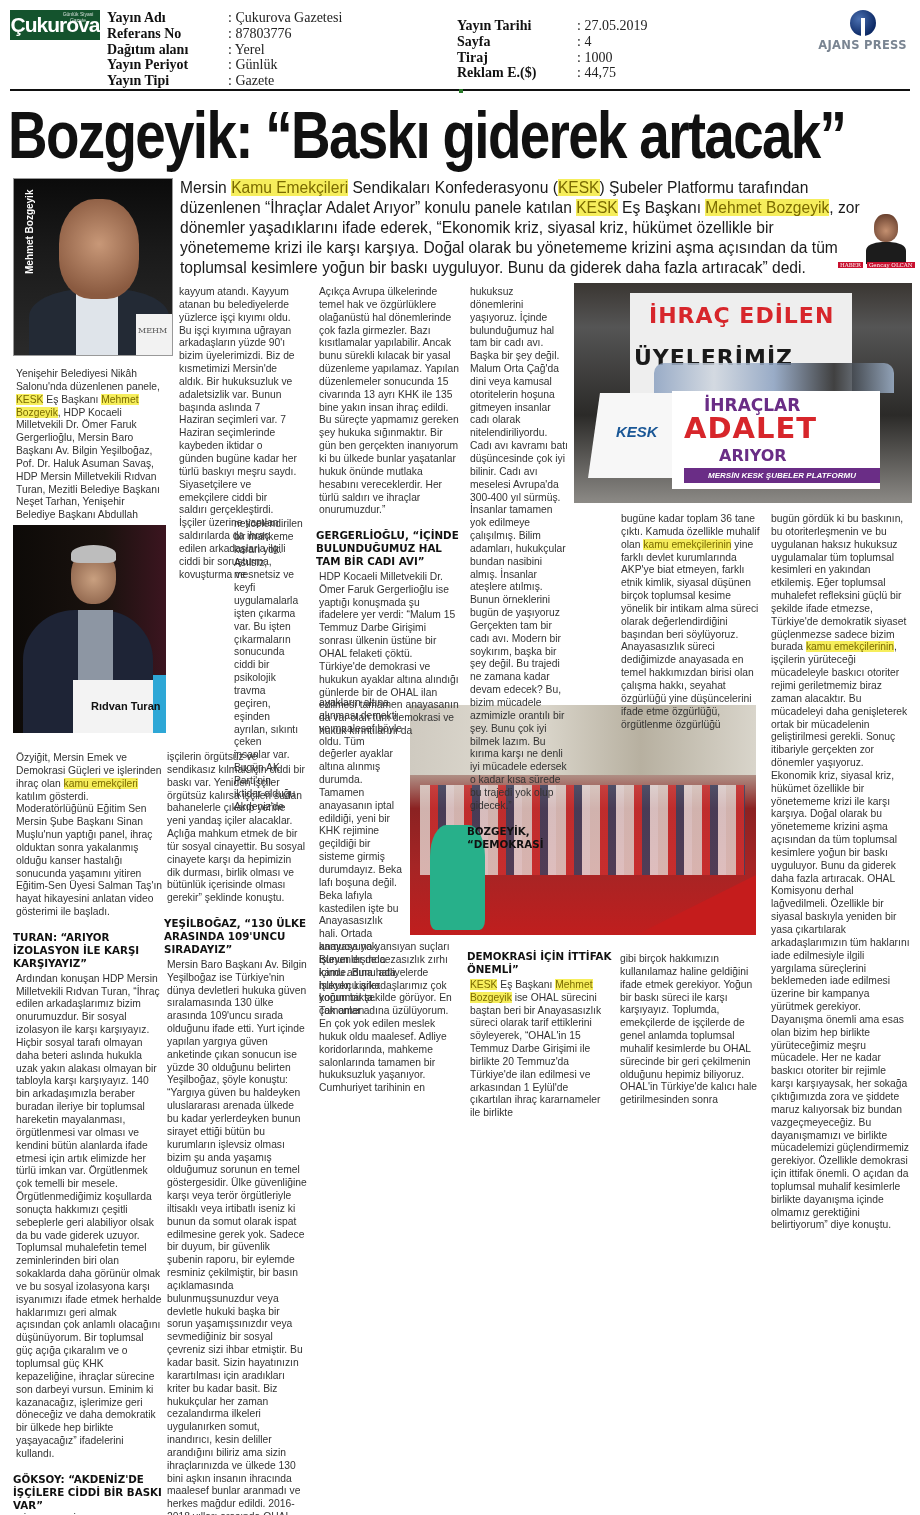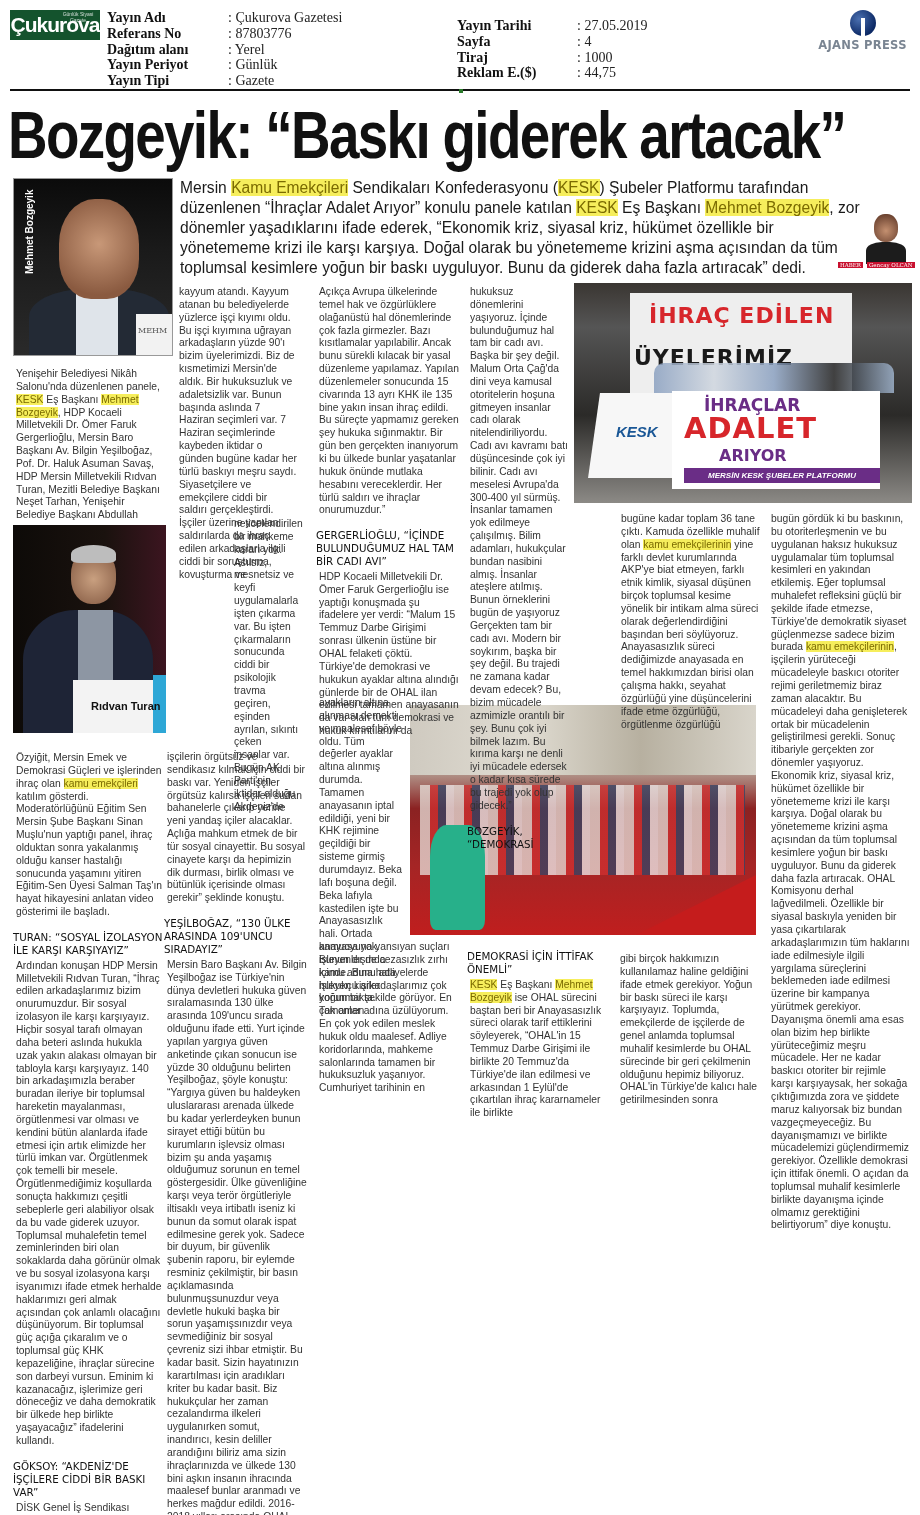--- a/index.html
+++ b/index.html
@@ -55,21 +55,21 @@
   .p4 .floor { position:absolute; right:0; bottom:0; width:200px; height:75px; background:#c51c1c; clip-path:polygon(40% 100%,100% 20%,100% 100%); }
   .p4 .green { position:absolute; left:20px; top:120px; width:55px; height:105px; background:#27b08a; border-radius:30% 30% 10% 10%; }
   .p5 { left:866px; top:212px; width:40px; height:52px; }
   .p5 .hd { position:absolute; left:8px; top:2px; width:24px; height:28px; border-radius:45%; background:radial-gradient(circle at 50% 60%, #c49070, #6b4230 80%); }
   .p5 .bd { position:absolute; left:0; top:30px; width:40px; height:22px; border-radius:40% 40% 0 0; background:#1c1c1c; }
   .byline { left:838px; top:262px; font-family:"DejaVu Serif", serif; font-size:5.5px; color:#fff; }
   .byline span { background:#c8102e; padding:0 2px; margin-right:4px; }
   
   .col { font-family:"Liberation Sans", sans-serif; font-size:10.3px; line-height:12.85px; color:#333; }
   .col p { margin:3px; }
-  .col .sub { font-family:"DejaVu Sans", sans-serif; font-weight:normal; font-size:10.3px; line-height:12.9px; color:#111; margin-top:12px; }
+  .col .sub { font-family:"DejaVu Sans", sans-serif; font-weight:bold; font-size:10.3px; line-height:12.9px; color:#111; margin-top:12px; }
   .col .sub.first { margin-top:0; }
   .mark { left:459px; top:89px; width:4px; height:4px; background:#2a7a2a; }
 </style>
 </head>
 <body>
 
 <div class="abs logo">
   <small>Günlük Siyasi Gazete</small>
   <span>Çukurova</span>
 </div>
@@ -175,21 +175,21 @@
     <div class="floor"></div>
     <div class="green"></div>
 </div>
 
 <div class="abs col" style="left:13px; top:365px; width:150px;">
   <p><span>Yenişehir Belediyesi Nikâh Salonu'nda düzenlenen panele, </span><span class="hl">KESK</span><span> Eş Başkanı </span><span class="hl">Mehmet Bozgeyik</span><span>, HDP Kocaeli Milletvekili Dr. Ömer Faruk Gergerlioğlu, Mersin Baro Başkanı Av. Bilgin Yeşilboğaz, Pof. Dr. Haluk Asuman Savaş, HDP Mersin Milletvekili Rıdvan Turan, Mezitli Belediye Başkanı Neşet Tarhan, Yenişehir Belediye Başkanı Abdullah</span></p>
 </div>
 
 <div class="abs col" style="left:13px; top:749px; width:152px;">
   <p><span>Özyiğit, Mersin Emek ve Demokrasi Güçleri ve işlerinden ihraç olan </span><span class="hl">kamu emekçileri</span><span> katılım gösterdi. Moderatörlüğünü Eğitim Sen Mersin Şube Başkanı Sinan Muşlu'nun yaptığı panel, ihraç olduktan sonra yakalanmış olduğu kanser hastalığı sonucunda yaşamını yitiren Eğitim-Sen Üyesi Salman Taş'ın hayat hikayesini anlatan video gösterimi ile başladı.</span></p>
-  <div class="sub">TURAN: “SOSYAL İZOLASYON İLE KARŞI KARŞIYAYIZ”</div>
+  <div class="sub">TURAN: “ARIYOR İZOLASYON İLE KARŞI KARŞIYAYIZ”</div>
   <p>Ardından konuşan HDP Mersin Milletvekili Rıdvan Turan, “İhraç edilen arkadaşlarımız bizim onurumuzdur. Bir sosyal izolasyon ile karşı karşıyayız. Hiçbir sosyal tarafı olmayan daha beteri aslında hukukla uzak yakın alakası olmayan bir tabloyla karşı karşıyayız. 140 bin arkadaşımızla beraber buradan ileriye bir toplumsal hareketin mayalanması, örgütlenmesi var olması ve kendini bütün alanlarda ifade etmesi için artık elimizde her türlü imkan var. Örgütlenmek çok temelli bir mesele. Örgütlenmediğimiz koşullarda sonuçta hakkımızı çeşitli sebeplerle geri alabiliyor olsak da bu vade giderek uzuyor. Toplumsal muhalefetin temel zeminlerinden biri olan sokaklarda daha görünür olmak ve bu sosyal izolasyona karşı isyanımızı ifade etmek herhalde haklarımızı geri almak açısından çok anlamlı olacağını düşünüyorum. Bir toplumsal güç açığa çıkaralım ve o toplumsal güç KHK kepazeliğine, ihraçlar sürecine son darbeyi vursun. Eminim ki kazanacağız, işlerimize geri döneceğiz ve daha demokratik bir ülkede hep birlikte yaşayacağız” ifadelerini kullandı.</p>
   <div class="sub">GÖKSOY: “AKDENİZ'DE İŞÇİLERE CİDDİ BİR BASKI VAR”</div>
   <p>DİSK Genel İş Sendikası Mersin Şube Başkanı Kemal Göksoy ise yaptığı konuşmada, “Ülkemizde yüze yakın belediyeye</p>
 </div>
 
 <div class="abs col" style="left:176px; top:283px; width:125px;">
   <p>kayyum atandı. Kayyum atanan bu belediyelerde yüzlerce işçi kıyımı oldu. Bu işçi kıyımına uğrayan arkadaşların yüzde 90'ı bizim üyelerimizdi. Biz de kısmetimizi Mersin'de aldık. Bir hukuksuzluk ve adaletsizlik var. Bunun başında aslında 7 Haziran seçimleri var. 7 Haziran seçimlerinde kaybeden iktidar o günden bugüne kadar her türlü baskıyı meşru saydı. Siyasetçilere ve emekçilere ciddi bir saldırı gerçekleştirdi. İşçiler üzerine yapılan saldırılarda da ihraç edilen arkadaşlarla ilgili ciddi bir soruşturma, kovuşturma ve</p>
 </div>
 <div class="abs col" style="left:231px; top:515px; width:72px;">
   <p>neticelendirilen bir mahkeme kararı yok. Asılsız, mesnetsiz ve keyfi uygulamalarla işten çıkarma var. Bu işten çıkarmaların sonucunda ciddi bir psikolojik travma geçiren, eşinden ayrılan, sıkıntı çeken insanlar var. Bugün AK Parti'nin iktidar olduğu Akdeniz'de</p>

